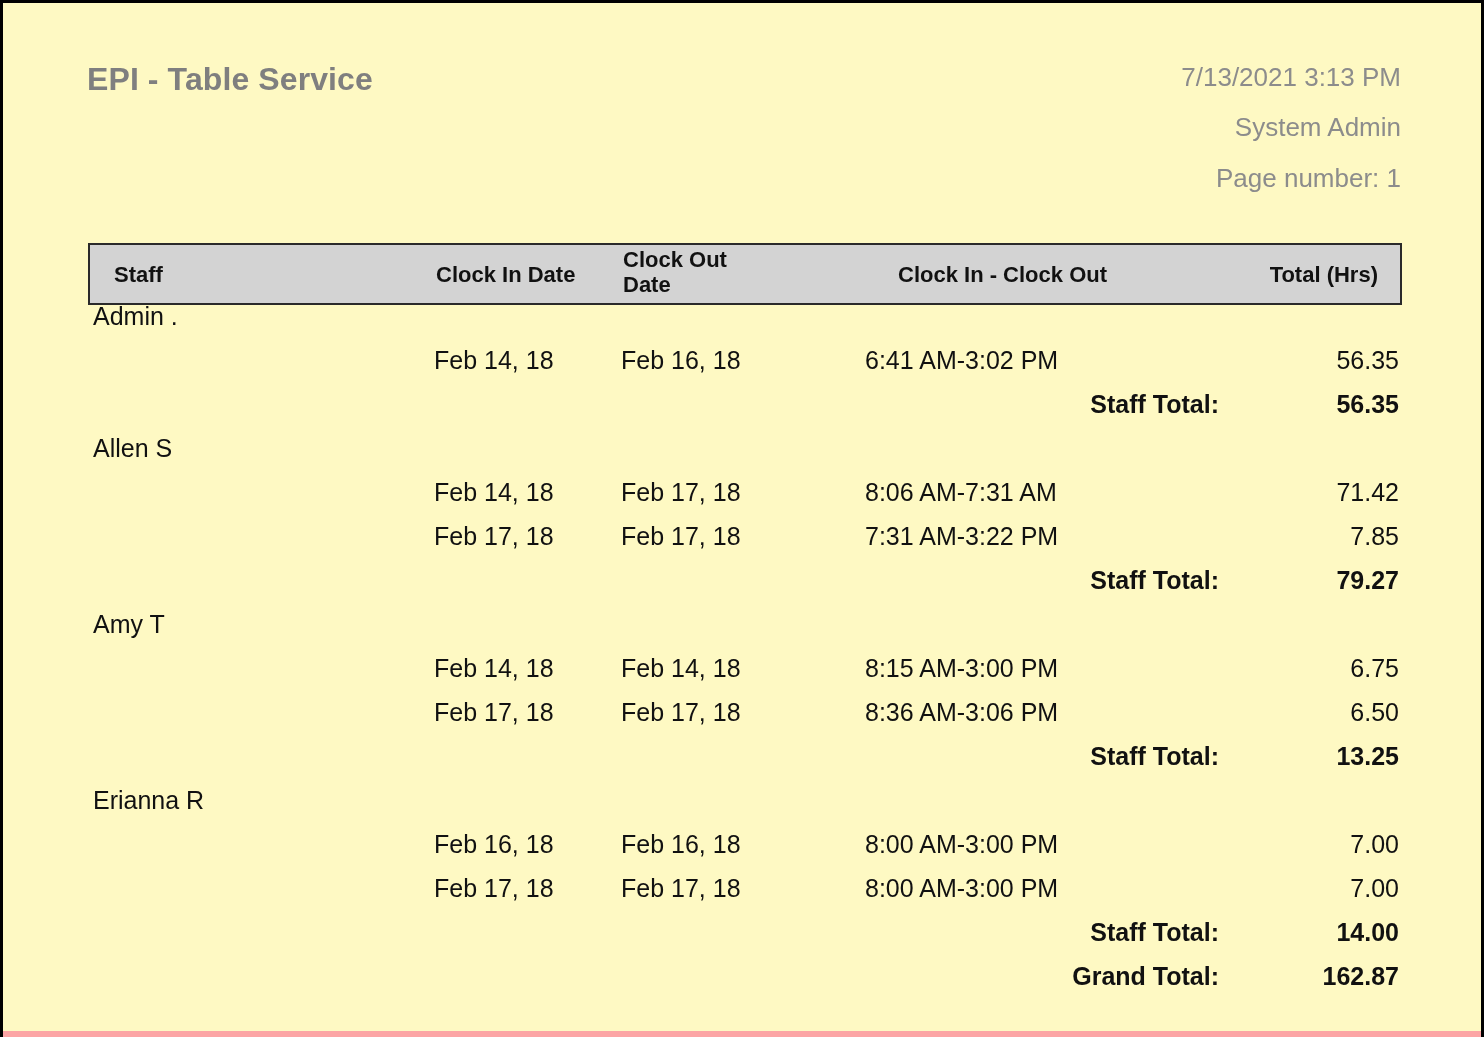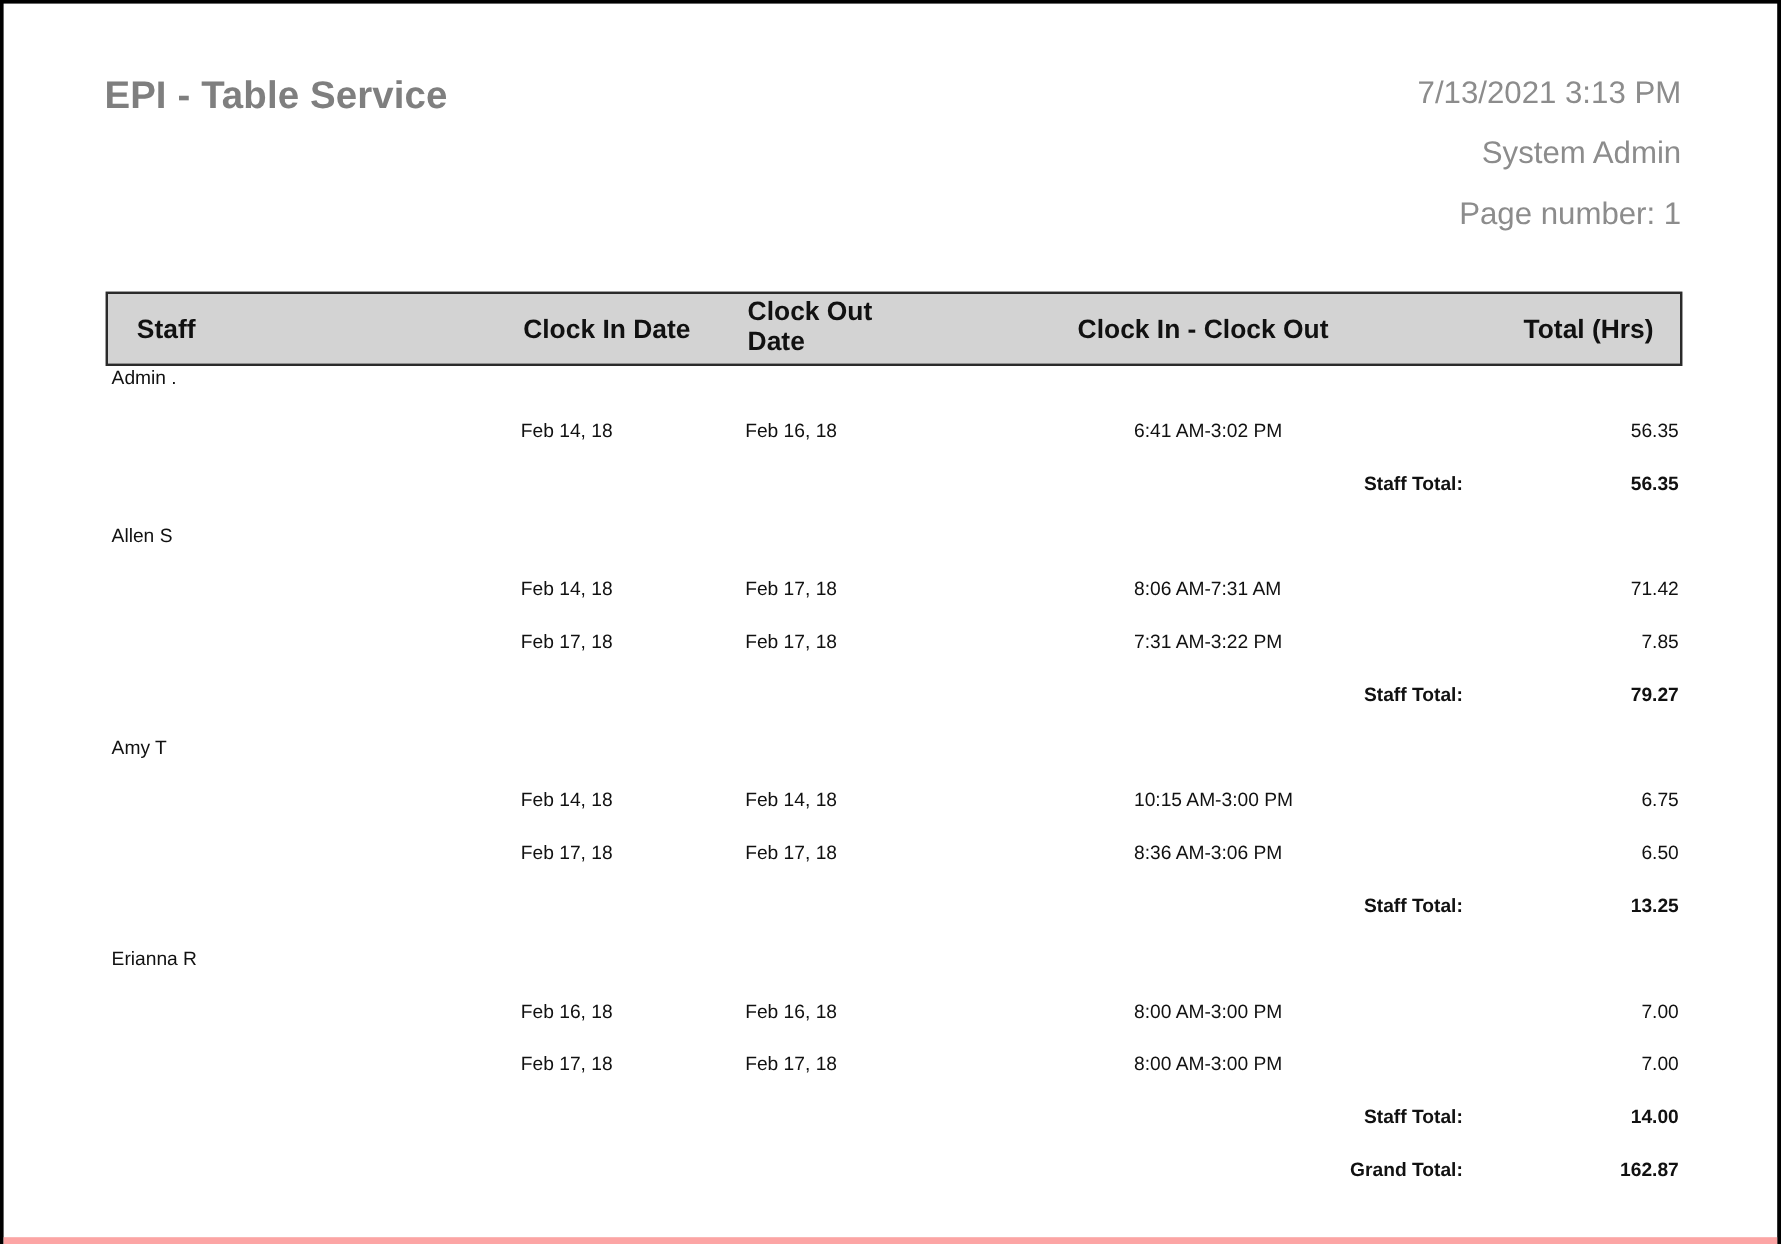--- a/index.html
+++ b/index.html
@@ -13,21 +13,21 @@
       position: relative;
       overflow: hidden;
       font-family: "Liberation Sans", sans-serif;
     }
     .page {
       position: absolute;
       left: 3px;
       top: 3px;
       width: 1478px;
       height: 1028px;
-      background: #ffffff;
+      background: #fef9c3;
       border-bottom: 6px solid #fca5a5;
     }
     .title {
       position: absolute;
       left: 84px;
       font-weight: bold;
       color: #7f7f7f;
       font-size: 32px;
       letter-spacing: 0.1px;
       white-space: nowrap;
@@ -65,30 +65,30 @@
       white-space: nowrap;
     }
     .h-staff { left: 24px; top: 17px; }
     .h-clockin { left: 346px; top: 17px; }
     .h-clockout { left: 533px; top: 2px; white-space: normal; width: 140px; }
     .h-range { left: 808px; top: 17px; }
     .h-total { right: 22px; top: 17px; text-align: center; }
 
     .body-text {
       position: absolute;
-      font-size: 16px;
+      font-size: 25px;
       color: #111;
       white-space: nowrap;
       line-height: 26px;
     }
     .bold { font-weight: bold; }
     .staff-name { left: 90px; }
     .c-in { left: 431px; }
     .c-out { left: 618px; }
-    .c-range { left: 942px; }
+    .c-range { left: 862px; }
     .c-total { right: 82px; text-align: right; }
     .c-label { right: 262px; text-align: right; }
   </style>
 </head>
 <body>
 
 <div class="page">
 
   <div class="title t1">EPI - Table Service</div>
 
@@ -131,21 +131,21 @@
   </div>
   <div>
     <div class="body-text bold c-label" style="top:564px">Staff Total:</div>
     <div class="body-text bold c-total" style="top:564px">79.27</div>
   </div>
 
   <div class="body-text staff-name" style="top:608px">Amy T</div>
   <div>
     <div class="body-text c-in" style="top:652px">Feb 14, 18</div>
     <div class="body-text c-out" style="top:652px">Feb 14, 18</div>
-    <div class="body-text c-range" style="top:652px">10:15 AM-3:00 PM</div>
+    <div class="body-text c-range" style="top:652px">8:15 AM-3:00 PM</div>
     <div class="body-text c-total" style="top:652px">6.75</div>
   </div>
   <div>
     <div class="body-text c-in" style="top:696px">Feb 17, 18</div>
     <div class="body-text c-out" style="top:696px">Feb 17, 18</div>
     <div class="body-text c-range" style="top:696px">8:36 AM-3:06 PM</div>
     <div class="body-text c-total" style="top:696px">6.50</div>
   </div>
   <div>
     <div class="body-text bold c-label" style="top:740px">Staff Total:</div>

